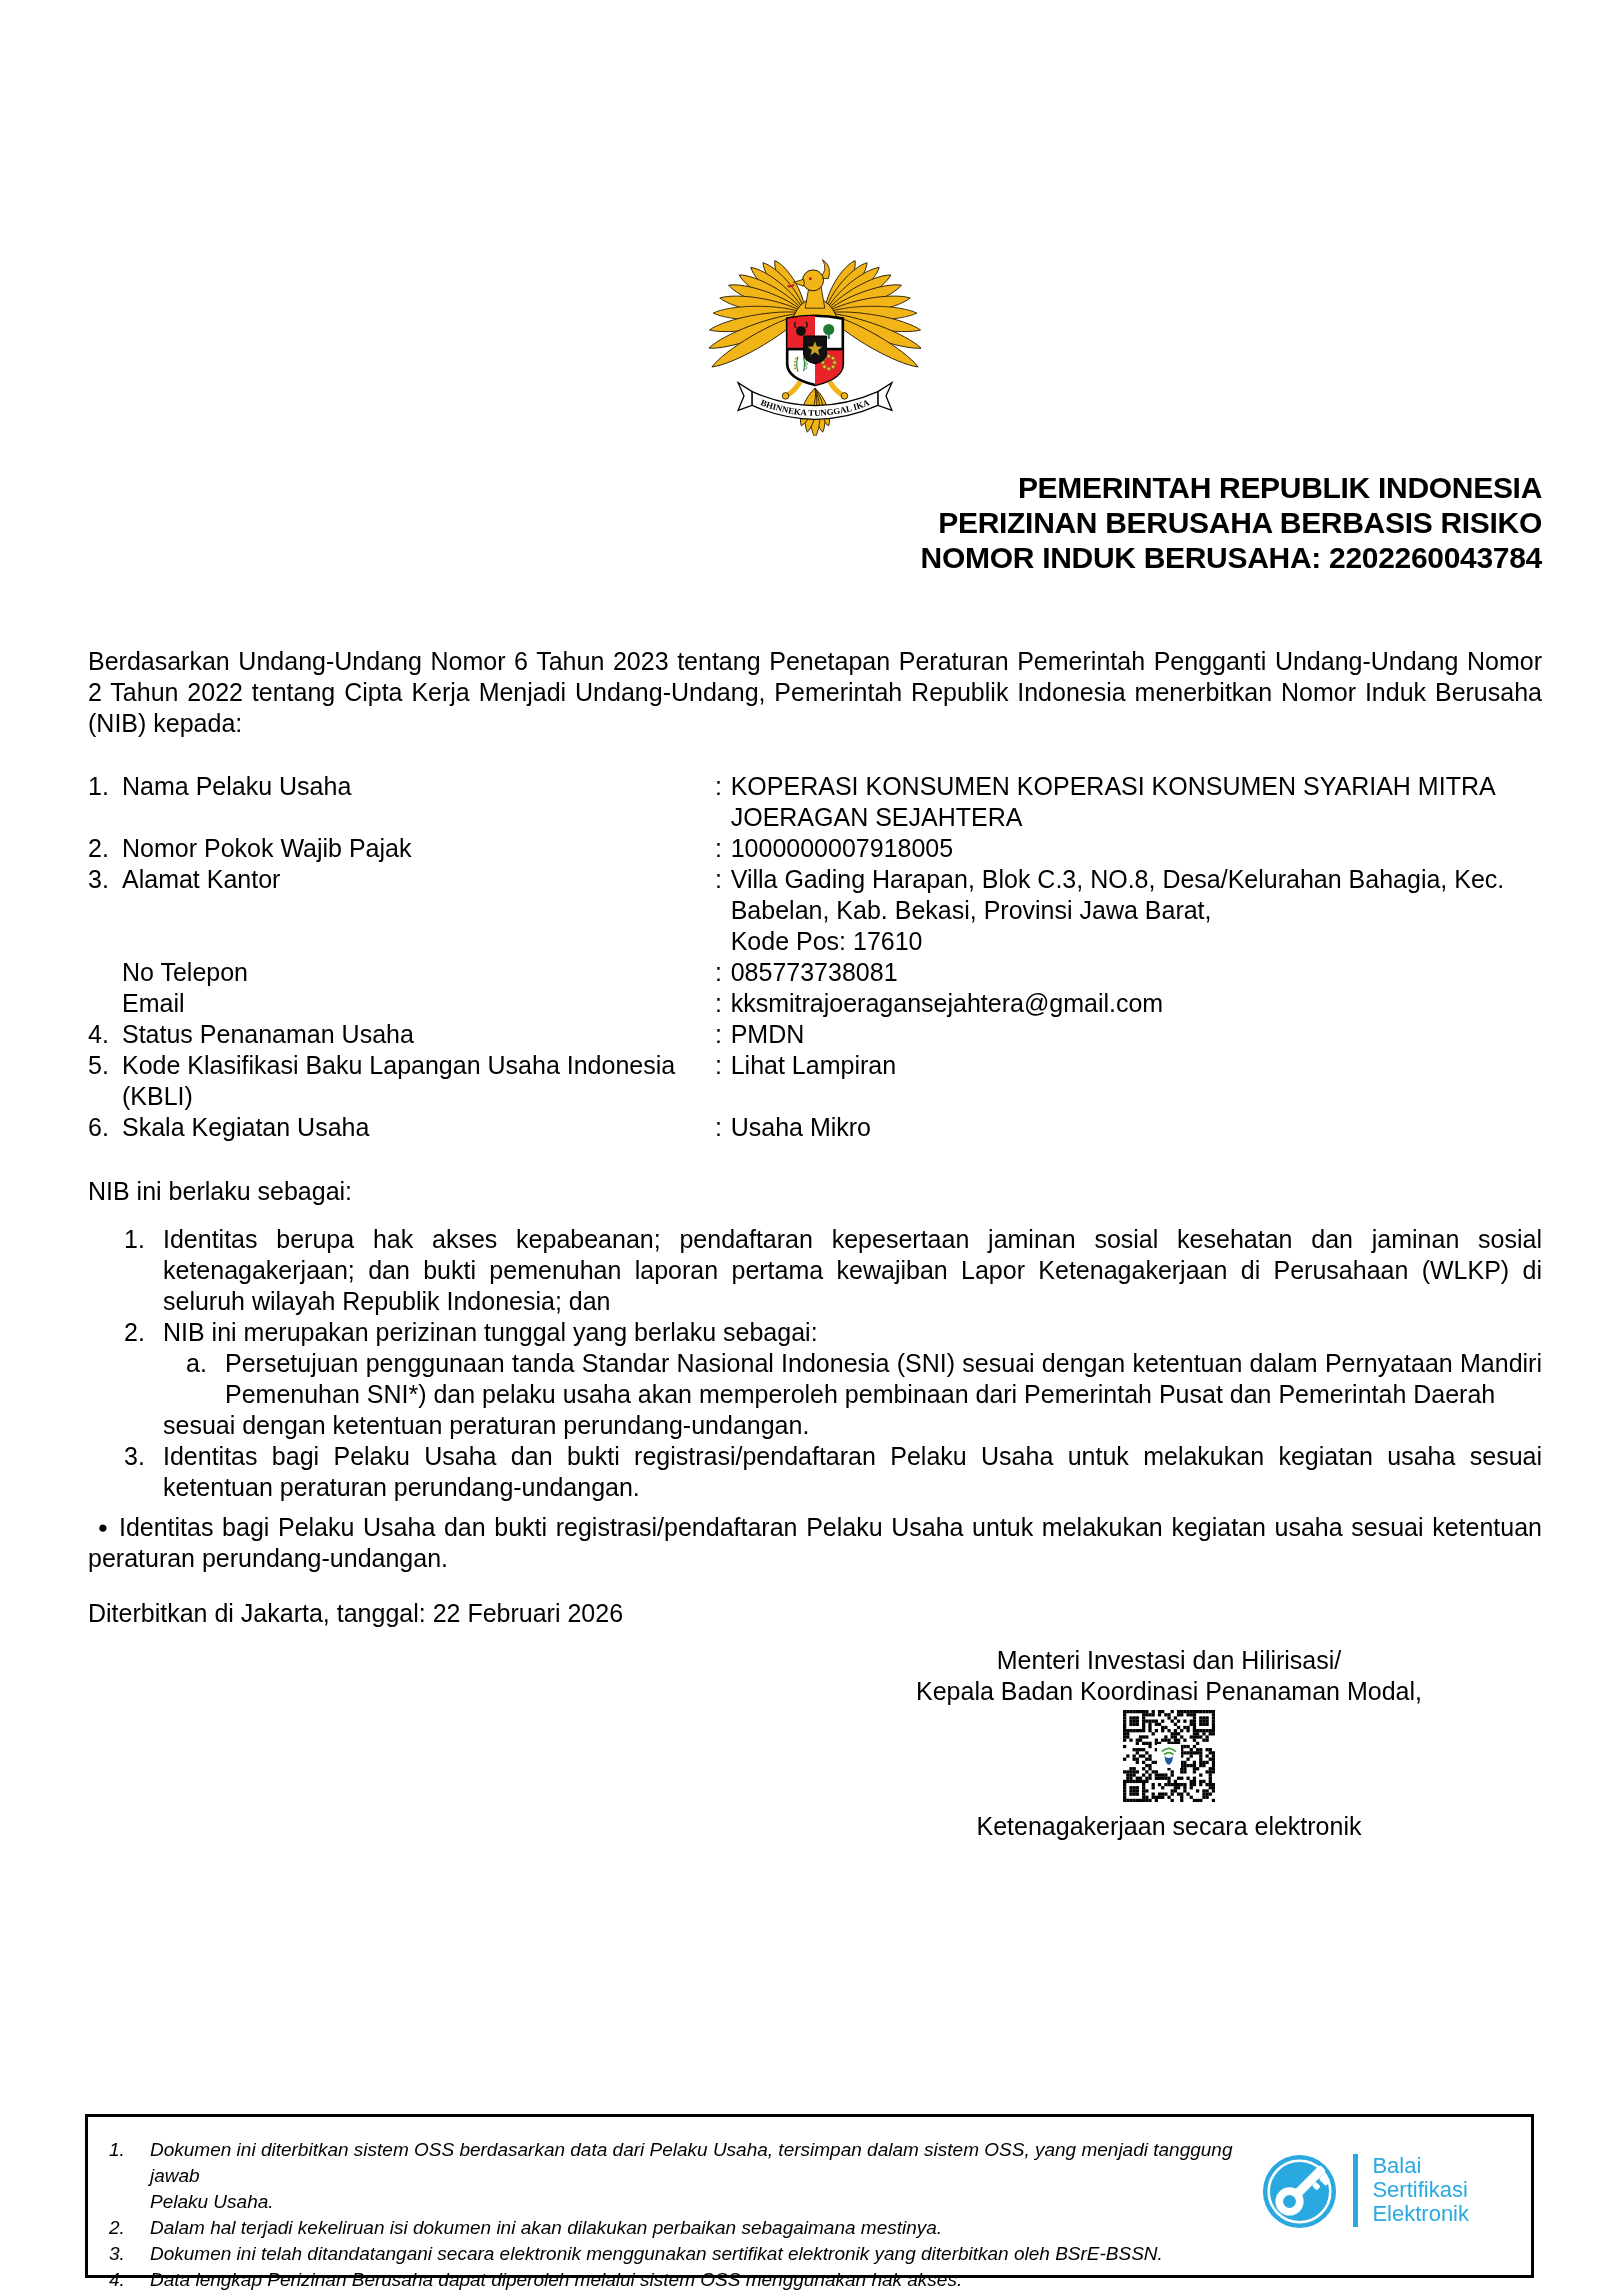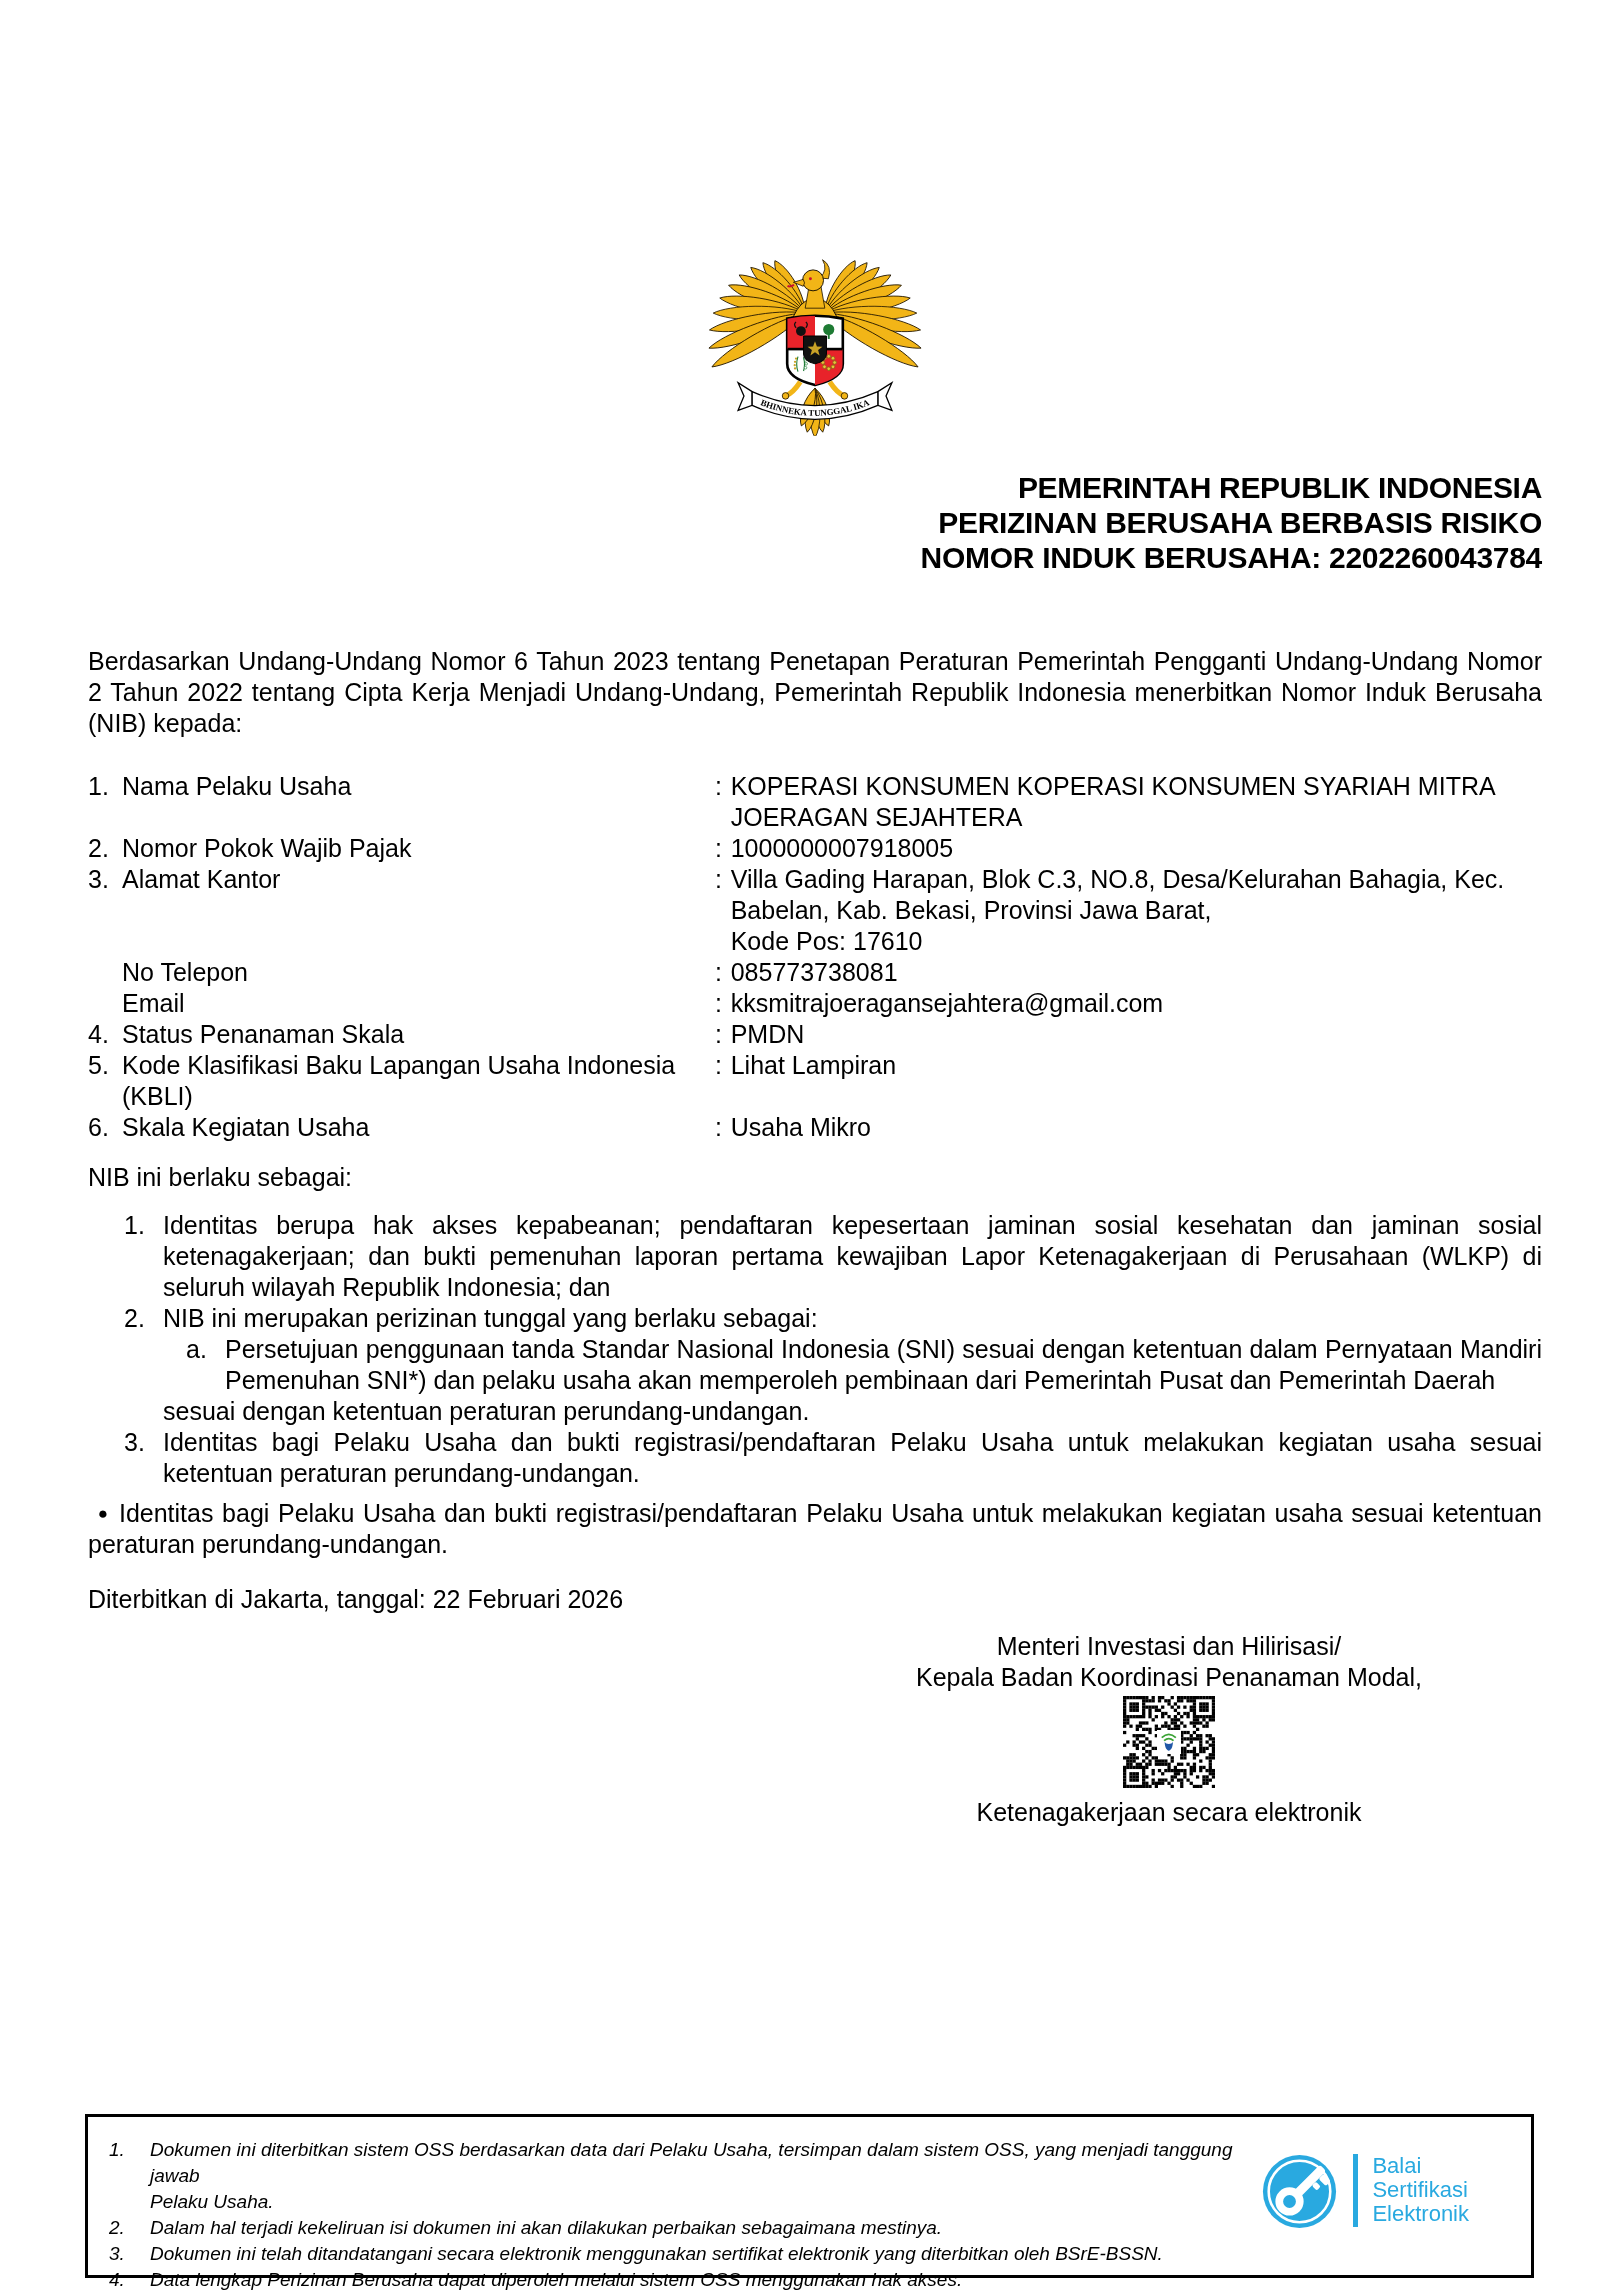--- a/index.html
+++ b/index.html
@@ -23,21 +23,21 @@
 
   
   .details { margin-top:32px; }
   .drow { display:grid; grid-template-columns:34px 593px 15.7px 1fr; align-items:start; }
   .dno { }
   .dlabel { }
   .dcolon { }
   .dvalue { }
 
   
-  .sect-heading { margin-top:19px; }
+  .sect-heading { margin-top:33px; }
 
   
   .olist { margin-top:17px; }
   .oitem { display:grid; grid-template-columns:75px 1fr; align-items:start; }
   .onum { padding-left:36px; }
   .just { text-align:justify; }
   .subrow { display:grid; grid-template-columns:62px 1fr; align-items:start; }
   .subnum { padding-left:23px; }
 
   
@@ -236,21 +236,21 @@
           </div>
         <div class="dcolon">:</div>
         <div class="dvalue">
           <div>kksmitrajoeragansejahtera@gmail.com</div>
         </div>
       </div>
 
       <div class="drow">
         <div class="dno">4.</div>
         <div class="dlabel">
-            <div>Status Penanaman Skala</div>
+            <div>Status Penanaman Usaha</div>
           </div>
         <div class="dcolon">:</div>
         <div class="dvalue">
           <div>PMDN</div>
         </div>
       </div>
 
       <div class="drow">
         <div class="dno">5.</div>
         <div class="dlabel">

